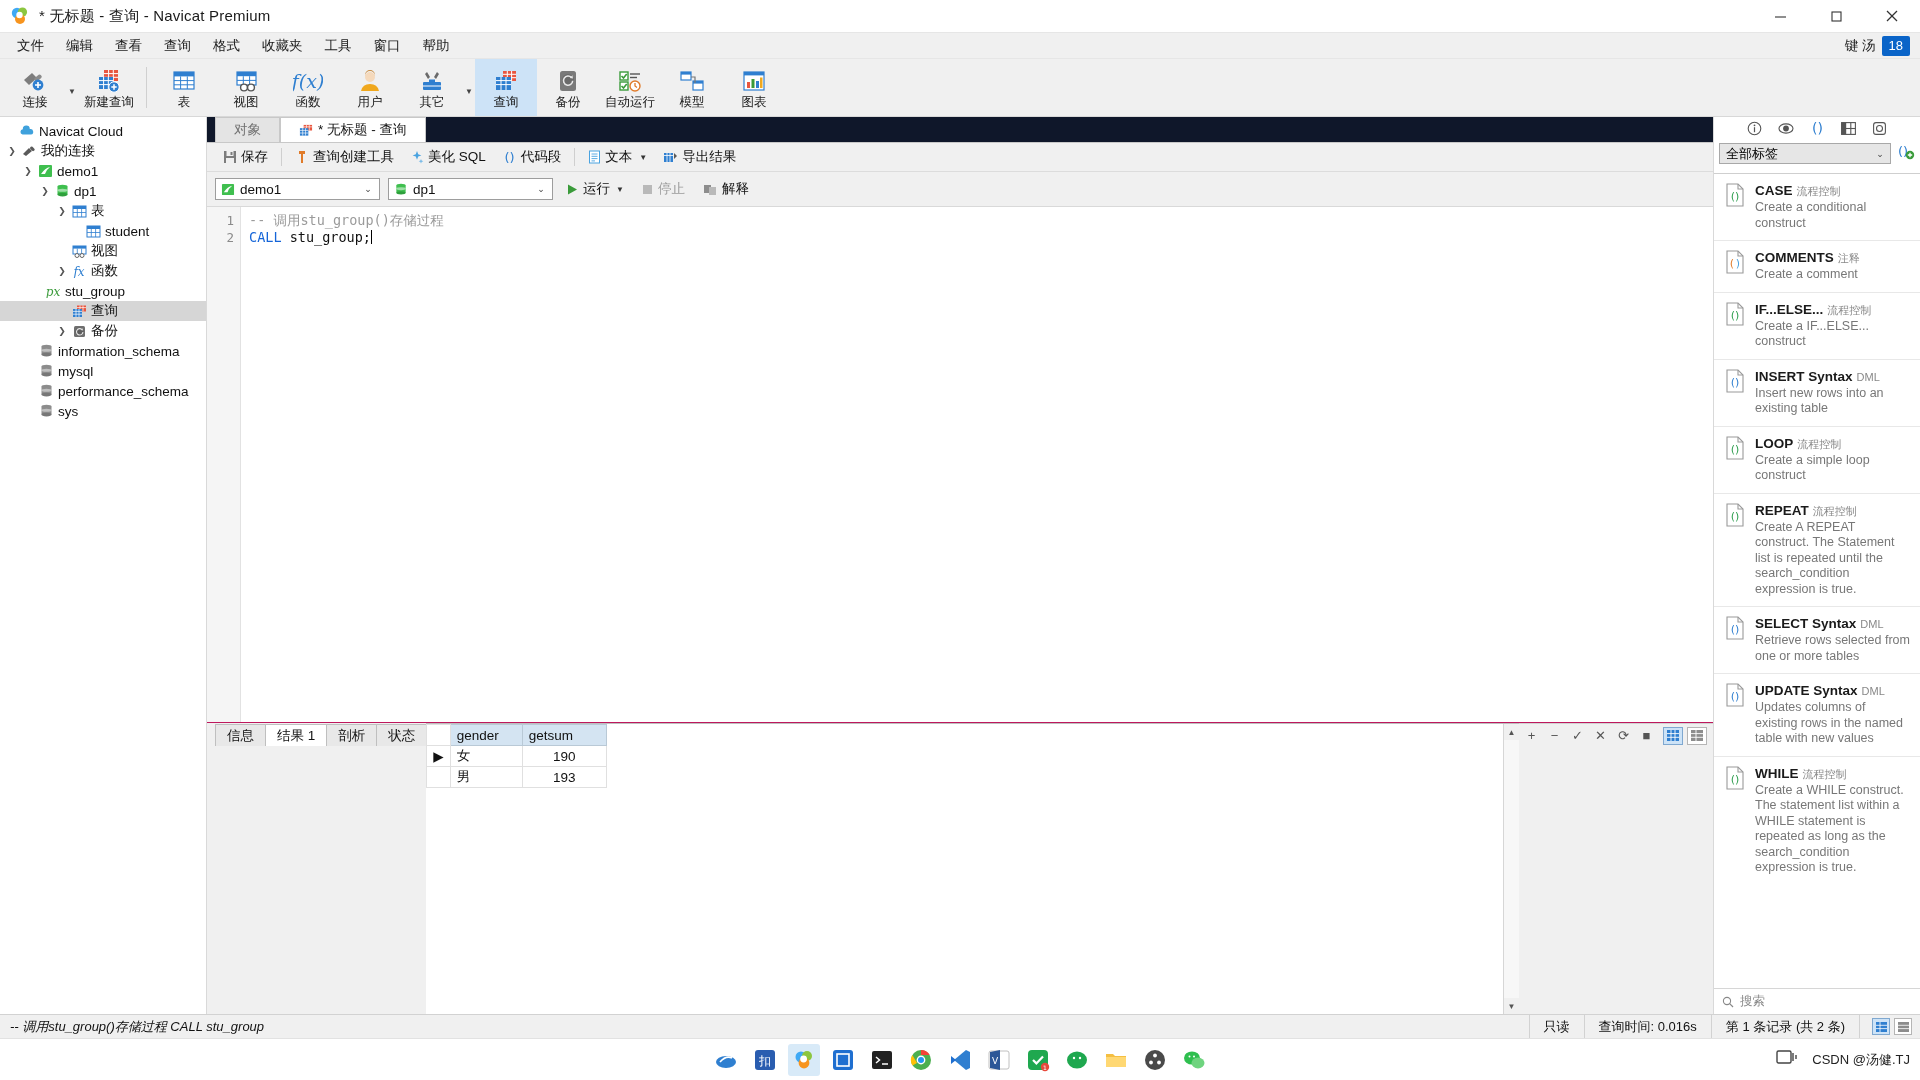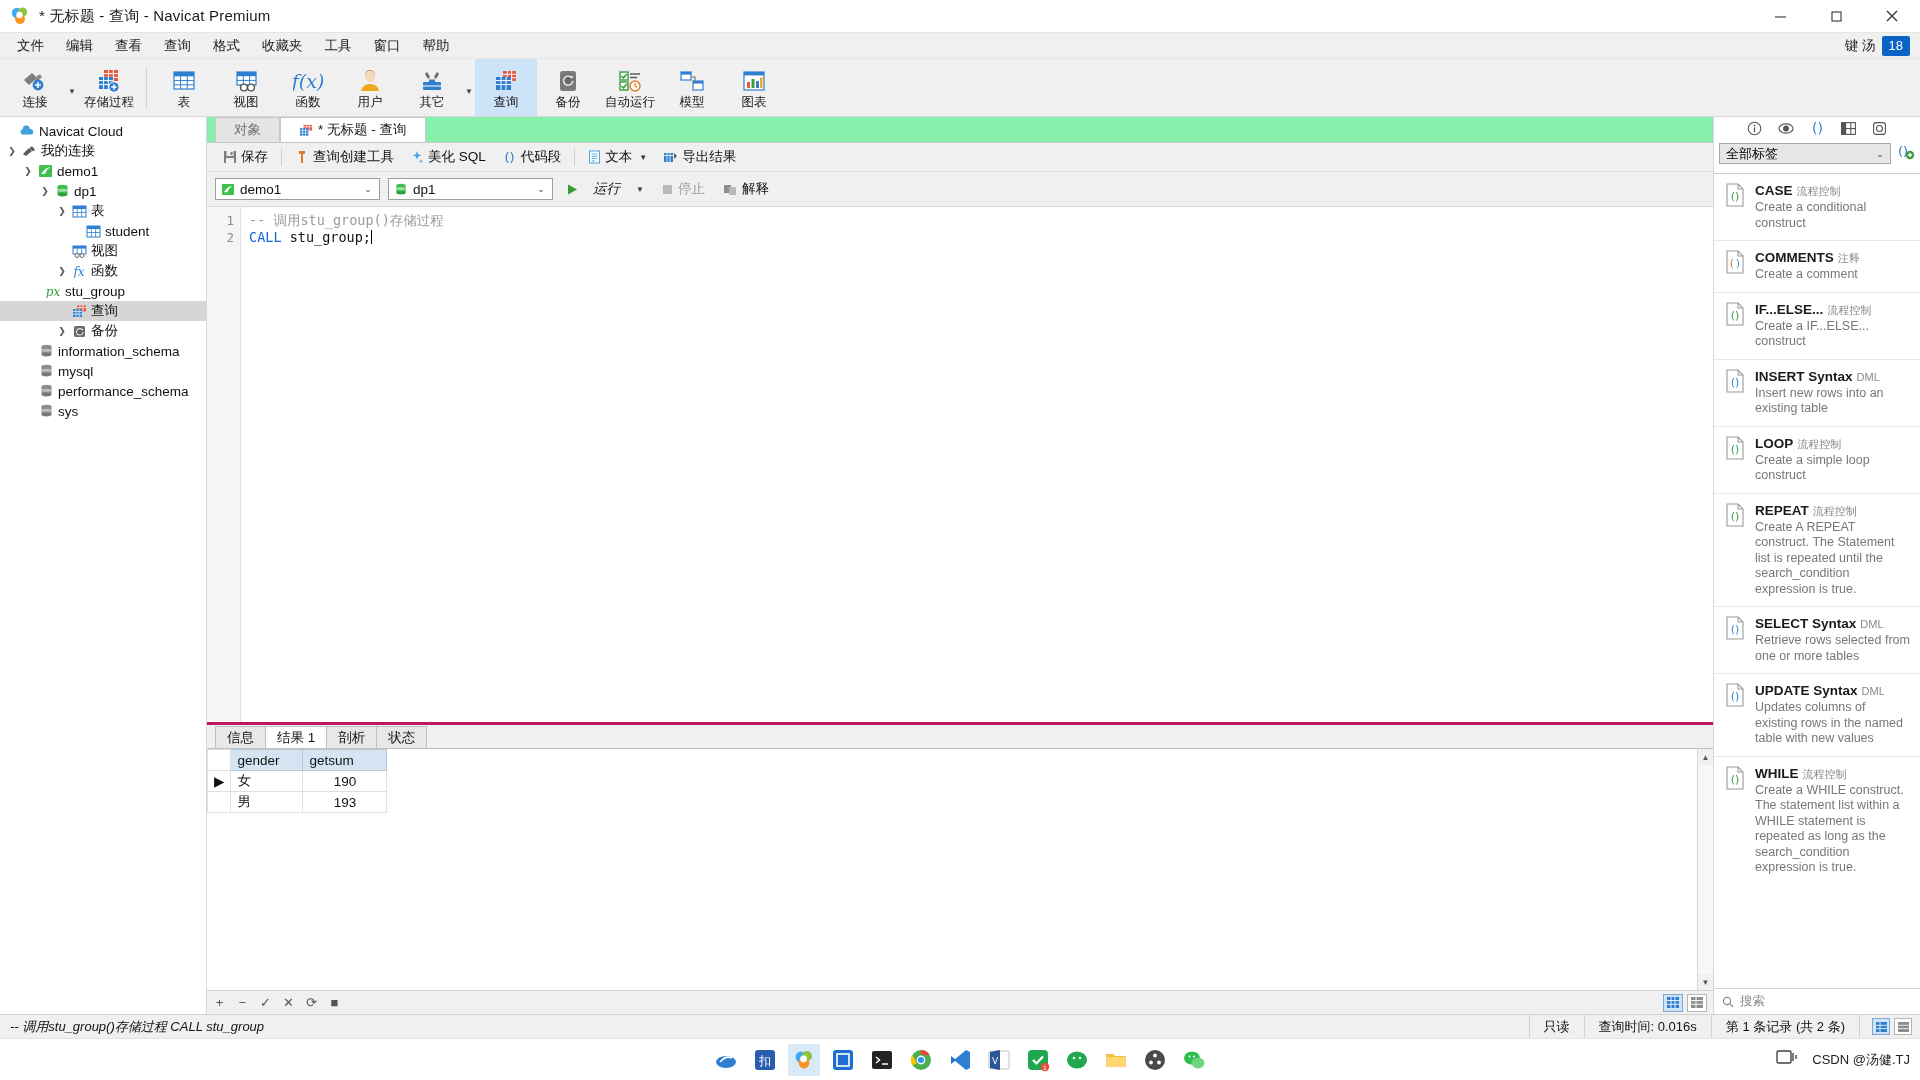--- a/index.html
+++ b/index.html
@@ -62,61 +62,61 @@
               padding-right: 4px; white-space: nowrap; }
   .tree-row.sel { background: #d6d6d6; }
   .tw { width: 16px; flex: none; display: flex; align-items: center; justify-content: center;
         font-size: 9px; color: #555; }
   .tree-ico { width: 18px; flex: none; display: flex; align-items: center; justify-content: center; margin-right: 3px; }
   .tree-lbl { font-size: 13.5px; }
 
   
   .center { flex: 1; display: flex; flex-direction: column; min-width: 0; background: #f0f0f0; }
 
-  .objbar { height: 26px; background: #86efac; display: flex; align-items: flex-end; flex: none;
+  .objbar { height: 26px; background: #0f172a; display: flex; align-items: flex-end; flex: none;
             padding-left: 8px; border-bottom: 1px solid #c8c8c8; }
   .objtab { height: 25px; padding: 0 18px; display: flex; align-items: center; font-size: 13.5px;
             color: #707070; background: #e4e4e4; border: 1px solid #c8c8c8; border-bottom: none; }
   .objtab.active { background: #ffffff; color: #111; }
   .objtab .ti { margin-right: 5px; display: flex; }
 
   .qtoolbar { height: 29px; background: #f0f0f0; display: flex; align-items: center; flex: none;
               padding-left: 8px; gap: 0; border-bottom: 1px solid #dcdcdc; }
   .qt-btn { display: flex; align-items: center; gap: 4px; padding: 3px 8px; font-size: 13.5px; color: #111; }
   .qt-sep { width: 1px; height: 18px; background: #cfcfcf; margin: 0 5px; }
   .qt-caret { font-size: 8px; color: #333; margin-left: 3px; }
 
   .connbar { height: 34px; background: #f0f0f0; display: flex; align-items: center; flex: none;
              padding-left: 8px; gap: 8px; }
   .sel-box { height: 22px; border: 1px solid #9d9d9d; background: #fff; display: flex; align-items: center;
              padding: 0 2px 0 5px; font-size: 13.5px; color: #111; }
   .sel-box .sb-ico { margin-right: 5px; display: flex; }
   .sel-box .sb-txt { flex: 1; white-space: nowrap; overflow: hidden; }
   .sel-box .sb-arrow { width: 18px; text-align: center; font-size: 9px; color: #444; }
-  .run-btn { display: flex; align-items: center; gap: 14px; font-size: 13.5px; color: #111; padding: 2px 5px; font-style: italic; }
+  .run-btn { display: flex; align-items: center; gap: 4px; font-size: 13.5px; color: #111; padding: 2px 5px; }
   .run-caret { font-size: 8px; color: #333; margin-left: 2px; }
   .stop-btn { display: flex; align-items: center; gap: 5px; font-size: 13.5px; color: #9a9a9a; padding: 2px 5px; }
   .expl-btn { display: flex; align-items: center; gap: 4px; font-size: 13.5px; color: #111; padding: 2px 5px; }
 
   
   .editor { flex: 1; background: #ffffff; border-top: 1px solid #d9d9d9; display: flex; min-height: 0;
             position: relative; }
   .gutter { width: 34px; background: #f5f5f5; border-right: 1px solid #e2e2e2; padding-top: 5px; flex: none; }
   .gutter div { text-align: right; padding-right: 6px; font-family: "DejaVu Sans Mono", monospace;
                 font-size: 12.5px; color: #8a8a8a; line-height: 17px; }
   .code { flex: 1; padding: 5px 0 0 8px; font-family: "DejaVu Sans Mono", monospace;
           font-size: 13.5px; line-height: 17px; white-space: pre; }
   .c-com { color: #9b9b9b; }
   .c-kw { color: #1565d8; }
   .c-id { color: #111; }
   .caret-bar { display: inline-block; width: 1px; height: 14px; background: #000; vertical-align: -2px; }
 
   
-  .respanel { height: 292px; background: #f0f0f0; display: flex; flex-direction: column; flex: none;
-              border-top: 3px solid #be185d; }
+  .respanel { height: 292px; background: #f0f0f0; display: flex; flex-direction: row; flex: none;
+              border-top: 1px solid #be185d; }
   .restabs { height: 23px; display: flex; align-items: flex-end; padding-left: 8px; background: #f0f0f0; }
   .restab { height: 22px; padding: 0 11px; display: flex; align-items: center; font-size: 13.5px;
             color: #111; background: #e8e8e8; border: 1px solid #bfbfbf; border-bottom: none; margin-right: -1px; }
   .restab.active { background: #ffffff; }
   .gridwrap { flex: 1; background: #fff; display: flex; min-height: 0; border-top: 1px solid #bfbfbf; }
   .grid { flex: 1; min-width: 0; overflow: hidden; }
   table.rs { border-collapse: collapse; }
   table.rs th {
     background: #d4e4f2; border: 1px solid #b9c9d6; font-weight: normal; font-size: 13.5px;
     text-align: left; padding: 2px 6px; height: 21px; color: #111;
@@ -260,21 +260,21 @@
           <g stroke="#fff" stroke-width="1">
               <line x1="5" y1="12.6" x2="19" y2="12.6"></line>
               <line x1="9.6" y1="9" x2="9.6" y2="21"></line>
               <line x1="14.3" y1="9" x2="14.3" y2="21"></line>
               <line x1="5" y1="16.6" x2="19" y2="16.6"></line>
             </g>
           <circle cx="20" cy="19" r="5.2" fill="#2f7fd0" stroke="#fff" stroke-width="1"></circle>
           <path d="M20 16.3v5.4M17.3 19h5.4" stroke="#fff" stroke-width="1.5"></path>
         </svg>
       </div>
-      <div class="tb-lbl">存储过程</div>
+      <div class="tb-lbl">新建查询</div>
     </div>
 
     <div class="tb-sep"></div>
 
     <div class="tb-item">
       <div class="tb-ico">
         <svg width="30" height="26" viewBox="0 0 30 26">
           <rect x="5" y="4" width="20" height="17" fill="#fff" stroke="#2f7fd0" stroke-width="1.2"></rect>
           <rect x="5" y="4" width="20" height="4.4" fill="#2f7fd0"></rect>
           <g stroke="#2f7fd0" stroke-width="1">

